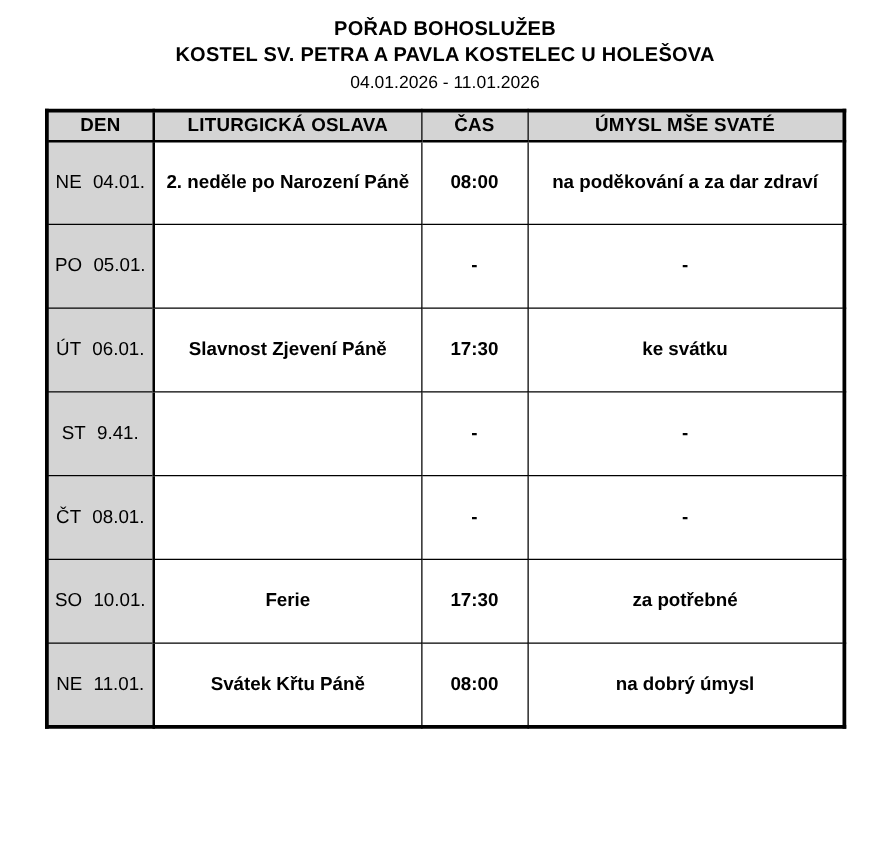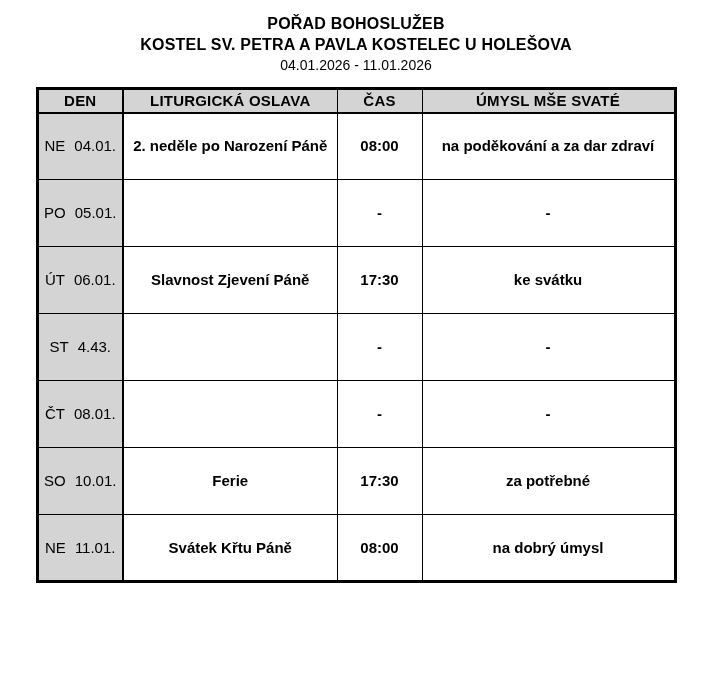--- a/index.html
+++ b/index.html
@@ -131,21 +131,21 @@
     <td class="day-cell">
       <span class="day-abbr">ÚT</span><span class="day-date">06.01.</span>
     </td>
     <td>Slavnost Zjevení Páně</td>
     <td>17:30</td>
     <td>ke svátku</td>
   </tr>
 
   <tr>
     <td class="day-cell">
-      <span class="day-abbr">ST</span><span class="day-date">4.43.</span>
+      <span class="day-abbr">ST</span><span class="day-date">9.41.</span>
     </td>
     <td></td>
     <td>-</td>
     <td>-</td>
   </tr>
 
   <tr>
     <td class="day-cell">
       <span class="day-abbr">ČT</span><span class="day-date">08.01.</span>
     </td>

